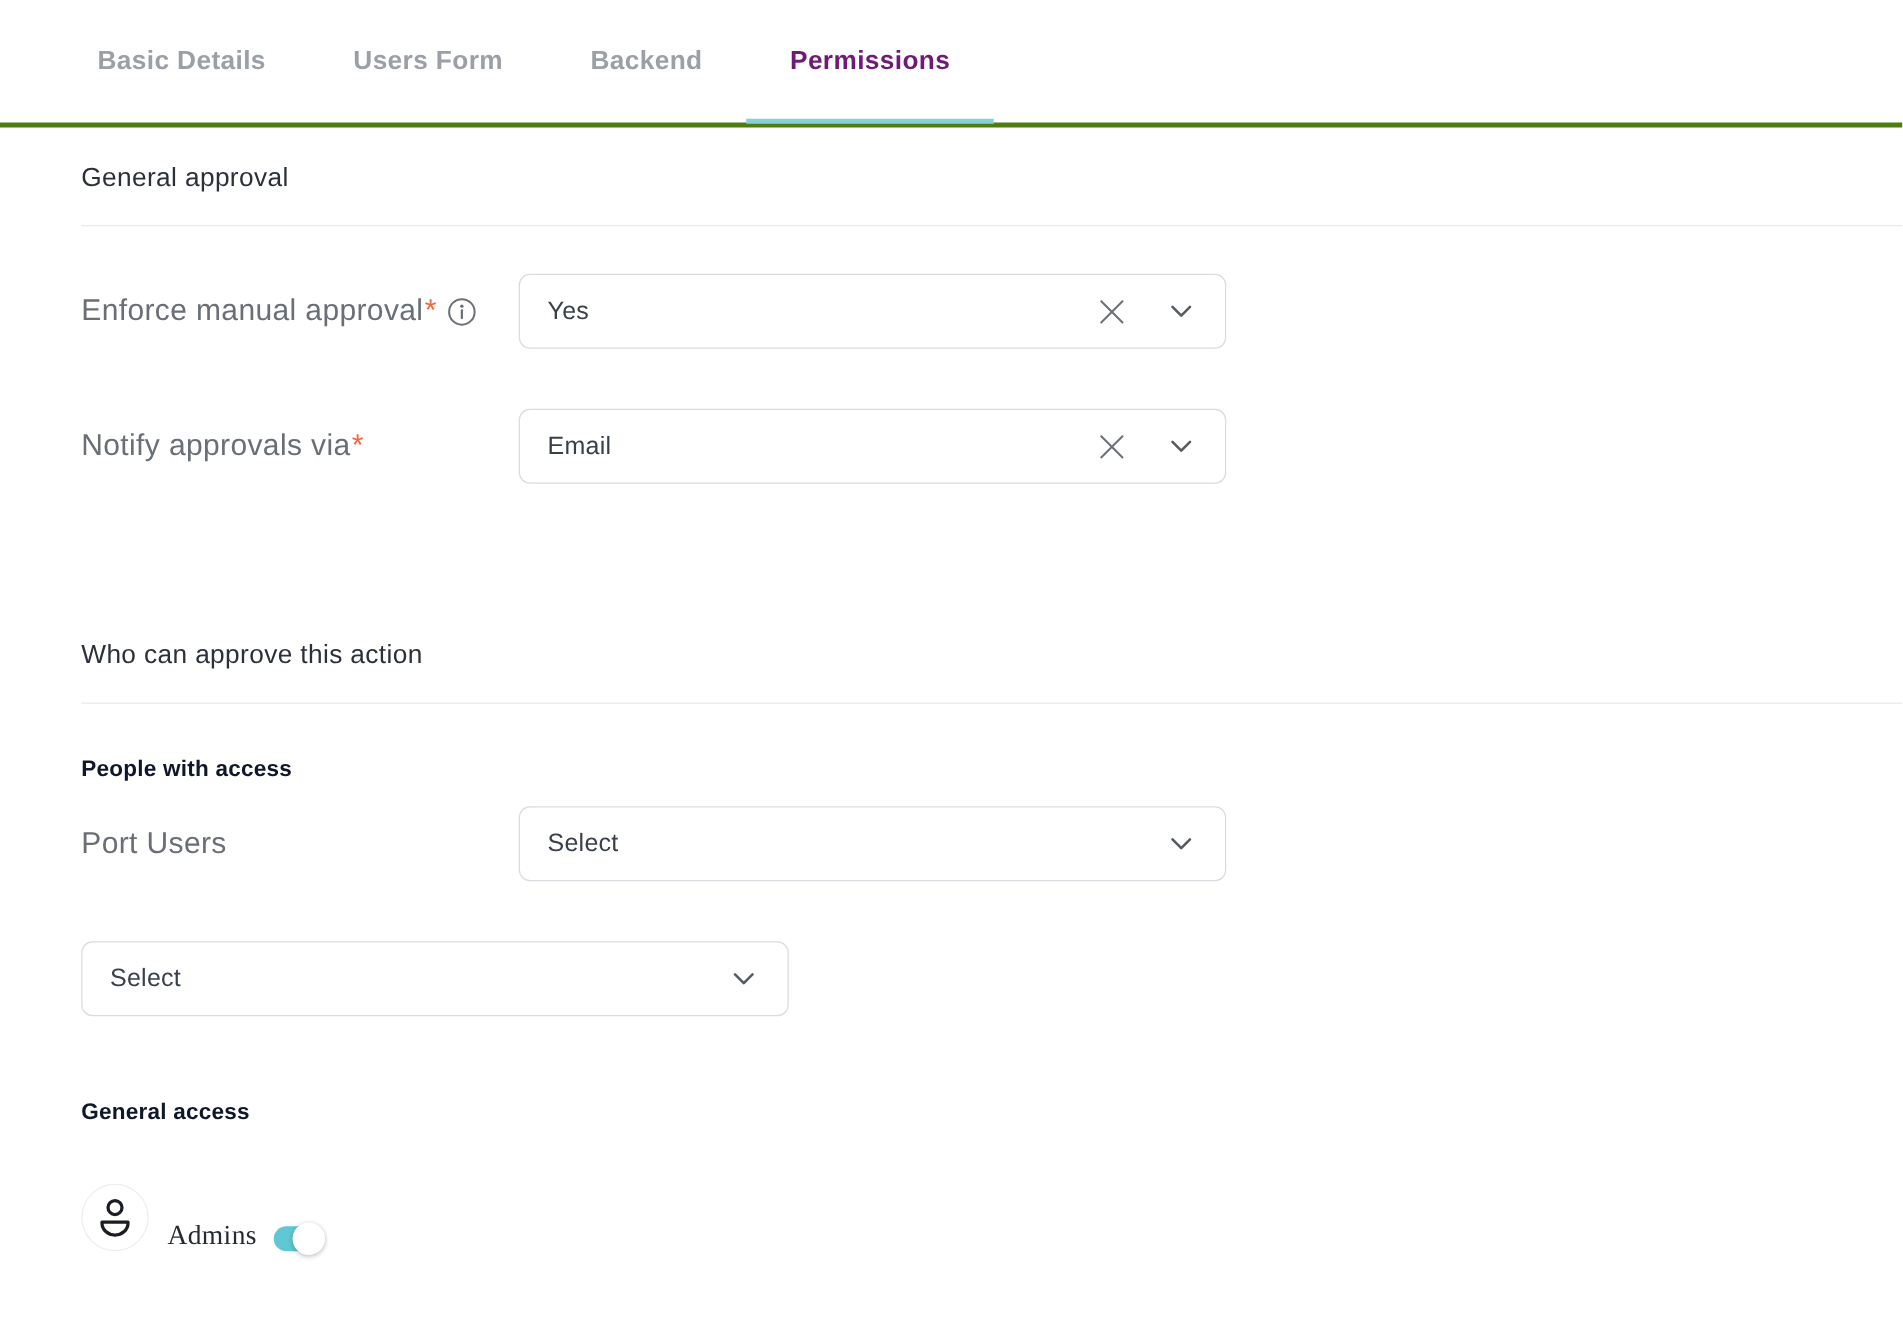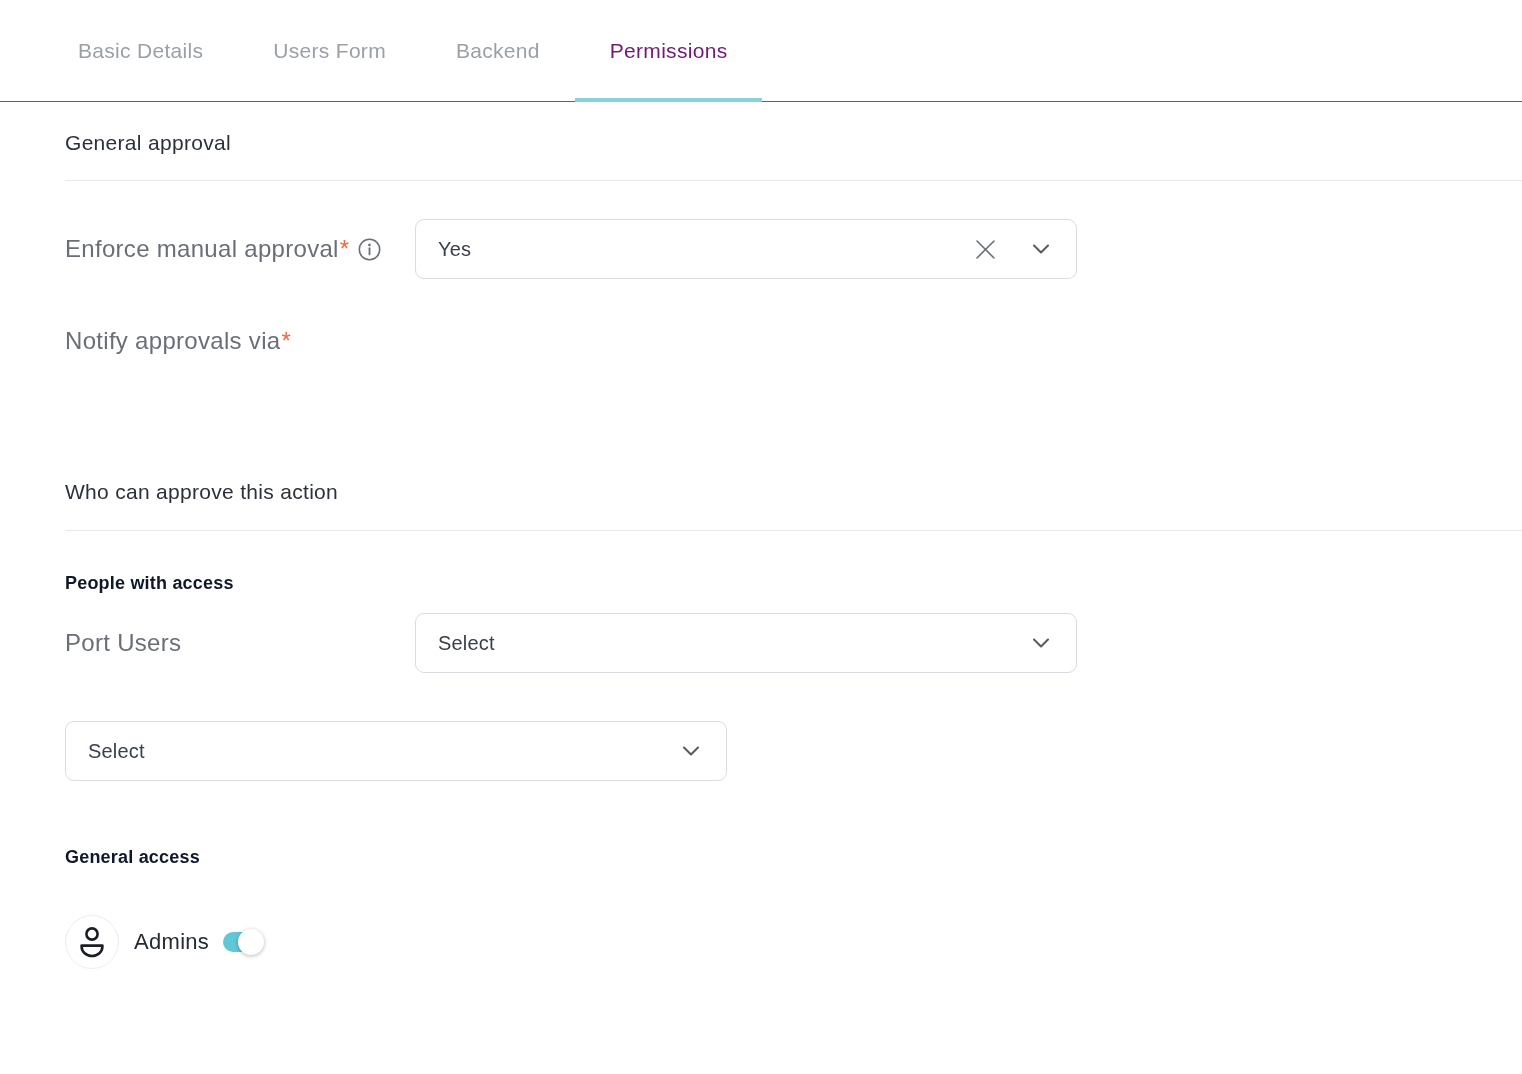--- a/index.html
+++ b/index.html
@@ -12,22 +12,23 @@
     overflow: hidden;
   }
   .page { width: 1522px; height: 1074px; background: #fff; }
 
   
   .tabbar {
     display: flex;
     align-items: stretch;
     height: 102px;
     padding-left: 43px;
-    border-bottom: 1px solid #4d7c0f;
+    border-bottom: 4px solid #4d7c0f;
     background: #fff;
+    font-weight: bold;
   }
   .tab {
     position: relative;
     display: flex;
     align-items: center;
     padding: 0 35px;
     font-size: 21px;
     letter-spacing: 0.3px;
     color: #9ba0a7;
     cursor: pointer;
@@ -85,21 +86,21 @@
     align-items: center;
     font-size: 24px;
     letter-spacing: 0.3px;
     color: #6a6f77;
     flex-shrink: 0;
   }
   .required { color: #f0663f; margin-left: 1px; }
   .info-icon { margin-left: 9px; display: inline-flex; cursor: pointer; }
 
   .select {
-    width: 662px;
+    width: 566px;
     height: 60px;
     border: 1px solid #d9dce1;
     border-radius: 9px;
     background: #fff;
     display: flex;
     align-items: center;
     padding: 0 26px 0 22px;
     cursor: pointer;
   }
   .select-value {
@@ -107,22 +108,23 @@
     font-size: 20px;
     letter-spacing: 0.2px;
     color: #3a404b;
   }
   .clear-btn { display: inline-flex; margin-right: 34px; cursor: pointer; }
   .chev-btn { display: inline-flex; cursor: pointer; }
 
   
   .admins-row {
     display: flex;
-    align-items: center;
+    align-items: flex-end;
     margin: 48px 0 0 65px;
+    font-family: Liberation Serif, serif;
   }
   .avatar {
     width: 54px;
     height: 54px;
     border-radius: 50%;
     border: 1px solid #ededee;
     background: #fff;
     display: flex;
     align-items: center;
     justify-content: center;
@@ -199,20 +201,34 @@
         </svg>
       </span>
     </div>
   </div>
 
   <div class="field-row r2">
     <div class="field-label">
       <span>Notify approvals via</span>
         <span class="required">*</span>
     </div>
+    <div class="select">
+      <span class="select-value">Email</span>
+      <span class="clear-btn">
+        <svg width="25" height="25" viewBox="0 0 25 25">
+          <line x1="4" y1="4" x2="21" y2="21" stroke="#6a6f75" stroke-width="1.6" stroke-linecap="round"></line>
+          <line x1="21" y1="4" x2="4" y2="21" stroke="#6a6f75" stroke-width="1.6" stroke-linecap="round"></line>
+        </svg>
+      </span>
+      <span class="chev-btn">
+        <svg width="18" height="12" viewBox="0 0 18 12">
+          <polyline points="2,2.5 9,9.5 16,2.5" fill="none" stroke="#575c63" stroke-width="2.1" stroke-linecap="round" stroke-linejoin="round"></polyline>
+        </svg>
+      </span>
+    </div>
   </div>
 
   <h2 class="section-title second">Who can approve this action</h2>
   <div class="divider second"></div>
 
   <h3 class="subheading">People with access</h3>
 
   <div class="field-row r3">
     <div class="field-label">
       <span>Port Users</span>

